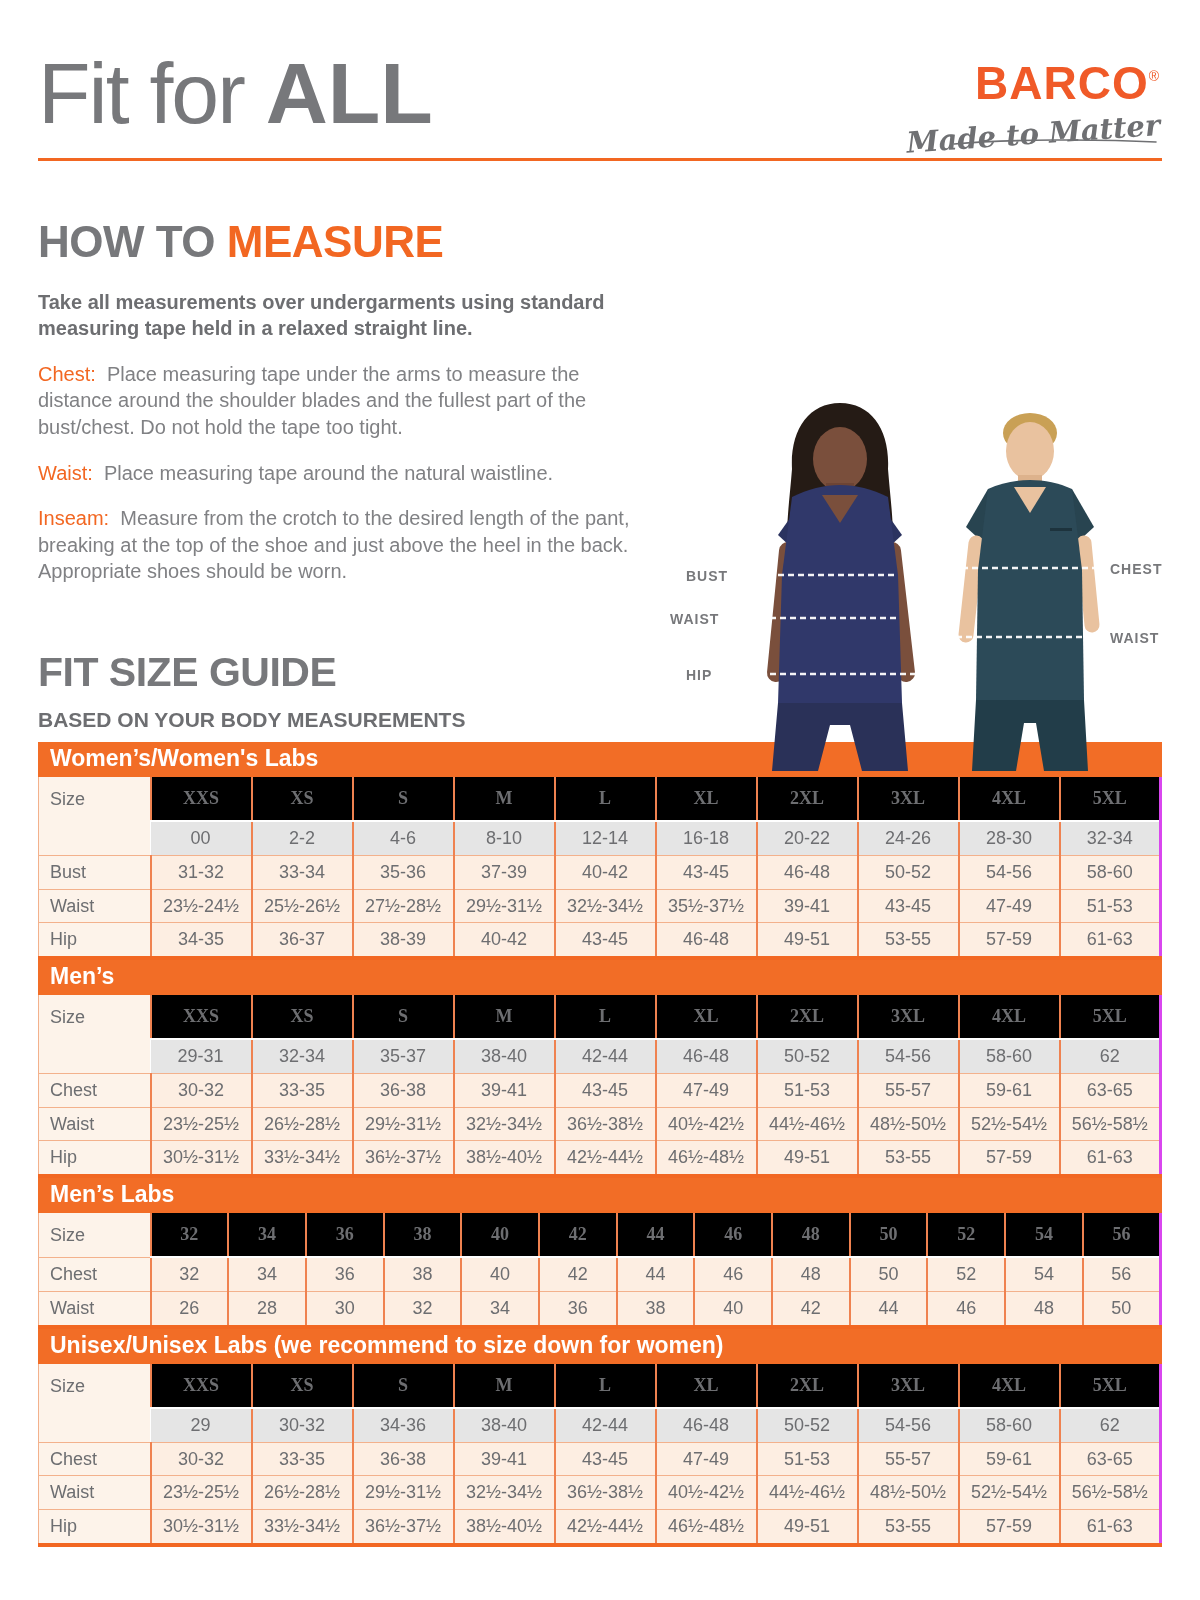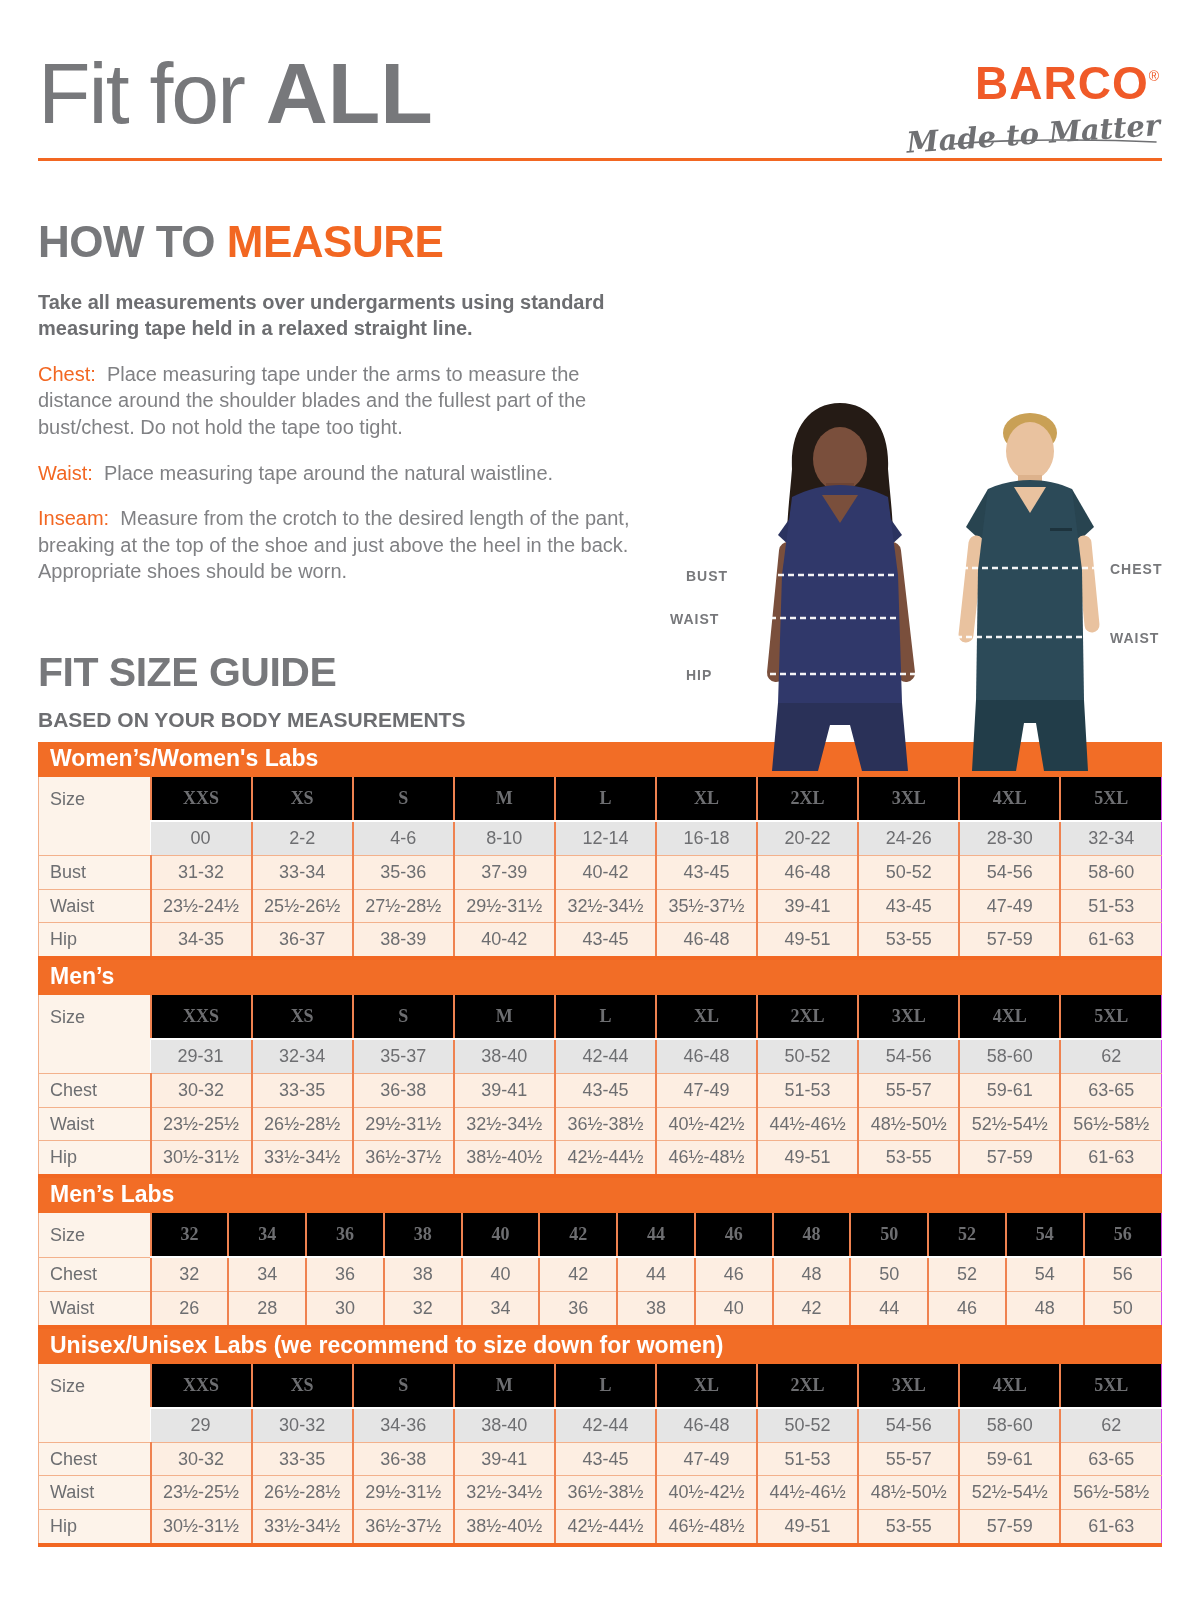--- a/index.html
+++ b/index.html
@@ -41,21 +41,21 @@
 
   
   .fsg-h { font-size:41px; font-weight:800; color:#77787b; letter-spacing:-0.5px; margin-top:64px; }
   .fsg-sub { font-size:21px; font-weight:700; color:#6d6e71; margin-top:12px; margin-bottom:10px; }
 
   .table-wrap { border-bottom:4px solid #f26722; }
   .band {
     background:#f26d26; color:#fff; font-weight:700; font-size:23px;
     padding:4px 0 6px 12px; line-height:1.1;
   }
-  table.size-table { width:100%; border-collapse:collapse; table-layout:fixed; border-left:1px solid #f3b18c; border-right:1px solid #d946ef; }
+  table.size-table { width:100%; border-collapse:collapse; table-layout:fixed; border-left:1px solid #f3b18c; border-right:3px solid #d946ef; }
   .size-table td {
     font-size:18px; color:#6d6e71; text-align:center; padding:6px 2px;
     white-space:nowrap; overflow:hidden; border-top:1px solid #f3b18c;
     line-height:1.15; height:33px;
   }
   .size-table tr:first-child td { border-top:none; }
   .size-table td + td { border-left:2px solid #ef8250; }
   .size-table td.size-cell { background:#000000; font-weight:700; border-bottom:2px solid #ffffff; height:44px;font-family:Liberation Serif, serif; }
   .size-table td.size-head-label {
     background:#fdf3ea; text-align:left; padding-left:11px; vertical-align:top;

